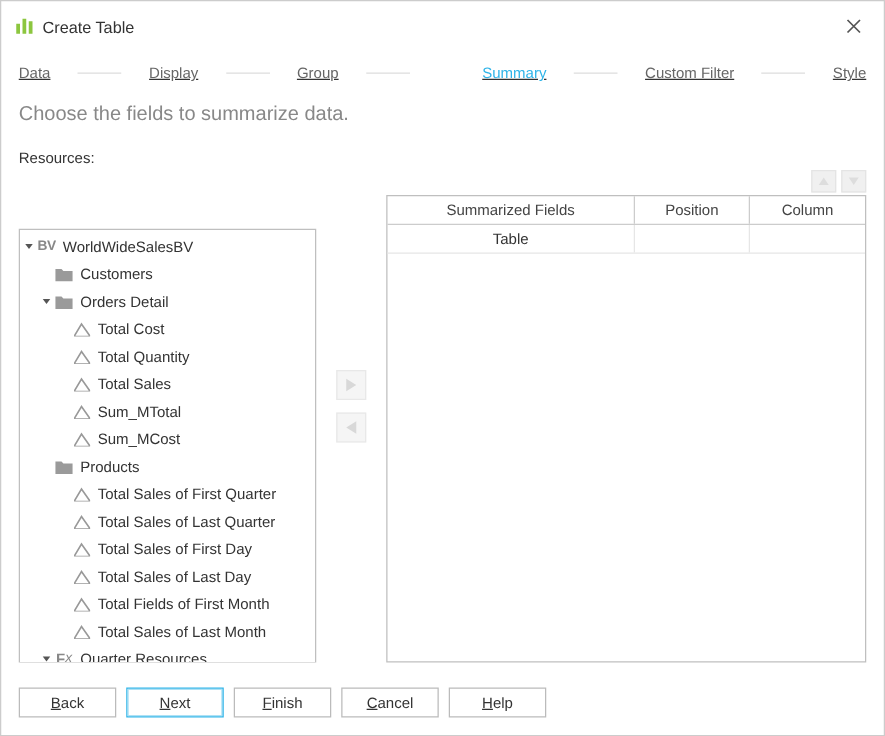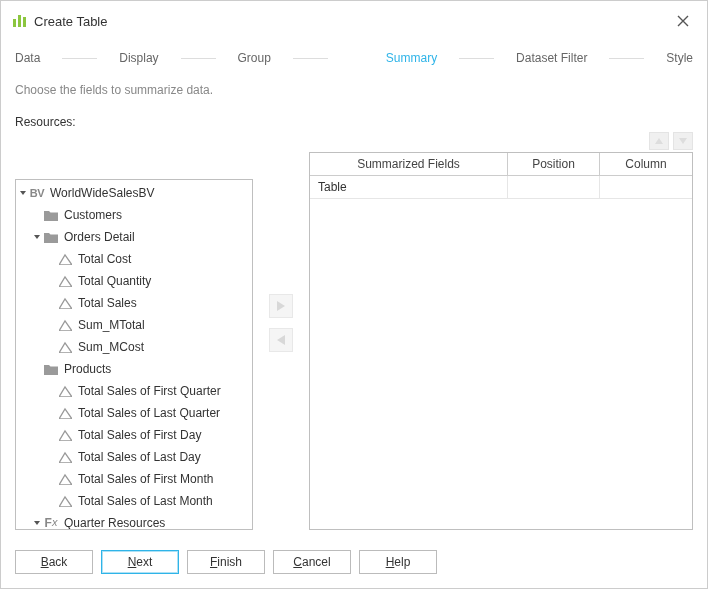--- a/index.html
+++ b/index.html
@@ -8,26 +8,26 @@
 .titlebar { display: flex; align-items: center; padding: 8px 12px; }
 .title-icon { display: flex; gap: 2px; align-items: flex-end; margin-right: 8px; }
 .title-icon .bar { width: 3px; background: #8cc63f; }
 .title-icon .b1 { height: 8px; }
 .title-icon .b2 { height: 12px; }
 .title-icon .b3 { height: 10px; }
 .title-text { font-size: 13px; }
 .close-btn { margin-left: auto; width: 24px; height: 24px; display: flex; align-items: center; justify-content: center; cursor: pointer; }
 .close-btn svg { width: 12px; height: 12px; }
 
-.wizard-steps { display: flex; align-items: center; padding: 10px 14px 18px 14px; gap: 22px; }
+.wizard-steps { display: flex; align-items: center; padding: 10px 14px 18px 14px; gap: 22px; text-decoration: underline; }
 .step { color: #666; cursor: pointer; white-space: nowrap; }
 .step.active { color: #2fb4e8; margin-left: 36px; }
 .step-sep { flex: 1; height: 1px; background: #ddd; min-width: 20px; }
 
-.instruction { padding: 0 14px 18px 14px; color: #888; font-size: 12px; }
+.instruction { padding: 0 14px 18px 14px; color: #888; font-size: 16px; }
 
 .content-area { flex: 1; display: flex; padding: 0 14px 8px 14px; gap: 0; min-height: 0; }
 
 .left-panel { width: 238px; display: flex; flex-direction: column; gap: 48px; }
 .resources-label { padding-bottom: 2px; color: #333; display: flex; align-items: center; }
 .ud-btn { width: 20px; height: 18px; background: #f0f0f0; border: 1px solid #e4e4e4; display: flex; align-items: center; justify-content: center; }
 .ud-btn svg { width: 10px; height: 10px; fill: #ddd; }
 
 .tree { flex: 1; border: 1px solid #bfbfbf; overflow-y: scroll; background: #fff; padding-top:2px; }
 .tree::-webkit-scrollbar { width: 16px; }
@@ -58,21 +58,21 @@
 .up-down-right { display:flex; justify-content:flex-end; gap:4px; margin-bottom:2px;}
 .grid { flex: 1; border: 1px solid #bfbfbf; background: #fff; display: flex; flex-direction: column; }
 .grid-header { display: flex; border-bottom: 1px solid #ccc; }
 .grid-header .gh { text-align: center; padding: 4px 0; border-right: 1px solid #ccc; color: #444; }
 .grid-header .gh:last-child { border-right: none; }
 .gh-summ { flex: 1; }
 .gh-pos { width: 92px; }
 .gh-col { width: 92px; }
 .grid-body { flex: 1; }
 .grid-row { display: flex; border-bottom: 1px solid #e6e6e6; }
-.grid-row .gc { padding: 4px 8px; border-right: 1px solid #e6e6e6; }
+.grid-row .gc { padding: 4px 8px; border-right: 1px solid #e6e6e6; text-align: center; }
 .grid-row .gc:last-child { border-right: none; }
 .gc-summ { flex: 1; }
 .gc-pos { width: 92px; }
 .gc-col { width: 92px; }
 
 .button-bar { padding: 12px 14px 14px 14px; display: flex; gap: 8px; }
 .btn { width: 78px; height: 24px; border: 1px solid #bbb; background: #fff; cursor: pointer; display: flex; align-items: center; justify-content: center; }
 .btn.primary { border: 1px solid #2fb4e8; box-shadow: inset 0 0 0 1px #aee1f5; }
 .btn .ul { text-decoration: underline; }
 </style>
@@ -96,21 +96,21 @@
 
   <div class="wizard-steps">
     <span class="step">Data</span>
     <span class="step-sep"></span>
     <span class="step">Display</span>
     <span class="step-sep"></span>
     <span class="step">Group</span>
     <span class="step-sep"></span>
     <span class="step active">Summary</span>
     <span class="step-sep"></span>
-    <span class="step">Dataset Filter</span>
+    <span class="step">Custom Filter</span>
     <span class="step-sep"></span>
     <span class="step">Style</span>
   </div>
 
   <div class="instruction">Choose the fields to summarize data.</div>
 
   <div class="content-area">
 
     <div class="left-panel">
       <div class="resources-label">
@@ -245,21 +245,21 @@
             </span>
           <span class="label">Total Sales of Last Day</span>
         </div>
         <div class="tree-row indent-2">
           <span class="arrow"></span>
           <span class="icon measure-icon">
               <svg viewBox="0 0 13 12">
                 <path d="M0 12 H13 M0 12 L6 2 L13 12" stroke="#999" stroke-width="1.3" fill="none"></path>
               </svg>
             </span>
-          <span class="label">Total Sales of First Month</span>
+          <span class="label">Total Fields of First Month</span>
         </div>
         <div class="tree-row indent-2">
           <span class="arrow"></span>
           <span class="icon measure-icon">
               <svg viewBox="0 0 13 12">
                 <path d="M0 12 H13 M0 12 L6 2 L13 12" stroke="#999" stroke-width="1.3" fill="none"></path>
               </svg>
             </span>
           <span class="label">Total Sales of Last Month</span>
         </div>

